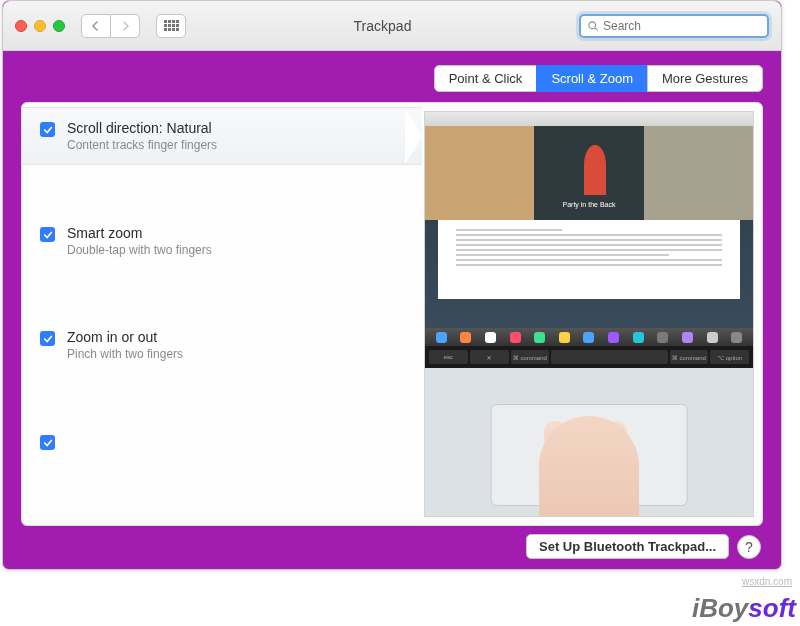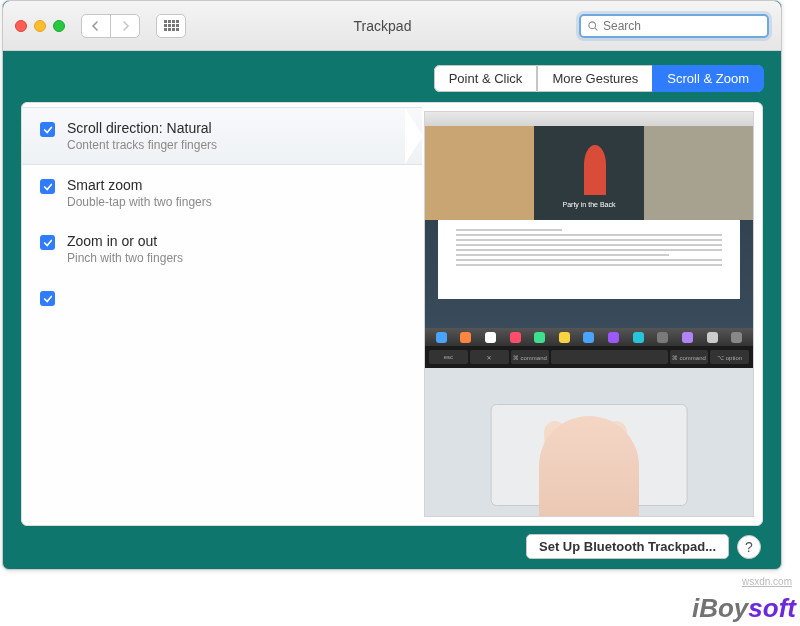--- a/index.html
+++ b/index.html
@@ -1,17 +1,17 @@
 <!DOCTYPE html>
 <html><head>
 <meta charset="utf-8">
 <style>
   * { box-sizing: border-box; margin: 0; padding: 0; font-family: -apple-system, "Helvetica Neue", Arial, sans-serif; }
   body { width: 800px; height: 626px; background: #fff; position: relative; overflow: hidden; }
-  .window { width: 780px; height: 570px; margin: 0 0 0 2px; background: #0f766e; border: 1px solid #c9c9c9; border-radius: 7px; box-shadow: 0 1px 4px rgba(0,0,0,0.15); display: flex; flex-direction: column; }
+  .window { width: 780px; height: 570px; margin: 0 0 0 2px; background: #a21caf; border: 1px solid #c9c9c9; border-radius: 7px; box-shadow: 0 1px 4px rgba(0,0,0,0.15); display: flex; flex-direction: column; }
   .titlebar { height: 50px; display: flex; align-items: center; padding: 0 12px; gap: 10px; background: linear-gradient(#f4f4f4,#e6e6e6); border-bottom: 1px solid #d0d0d0; border-radius: 7px 7px 0 0; }
   .traffic { display: flex; gap: 7px; }
   .dot { width: 12px; height: 12px; border-radius: 50%; }
   .dot.red { background: #ff5f57; border:1px solid #e24238; }
   .dot.yel { background: #febc2e; border:1px solid #e0a428; }
   .dot.grn { background: #28c840; border:1px solid #1fa833; }
   .navbtns { display: flex; gap: 0; margin-left: 6px; }
   .sqbtn { width: 30px; height: 24px; background: #fff; border: 1px solid #c6c6c6; display: flex; align-items: center; justify-content: center; color: #888; font-size: 14px;}
   .sqbtn.l { border-radius: 5px 0 0 5px; }
   .sqbtn.r { border-radius: 0 5px 5px 0; margin-left:-1px; }
@@ -24,21 +24,21 @@
   .searchwrap input { border:none; outline:none; flex:1; font-size:12px; color:#333; background:transparent; }
   .content { flex:1; padding: 14px 18px 10px 18px; display:flex; flex-direction:column; }
   .tabs { display:flex; justify-content:flex-end; margin-bottom: 10px; }
   .tabseg { display:flex; background:#fff; border-radius:6px; }
   .tab { padding:5px 14px; font-size:13px; color:#333; border:1px solid #c6c6c6; background:#fff; }
   .tab:first-child { border-radius:6px 0 0 6px; }
   .tab:last-child { border-radius:0 6px 6px 0; }
   .tab.mid { margin-left:-1px; margin-right:-1px; }
   .tab.active { background:#2f7cff; color:#fff; border-color:#2f7cff; }
   .panel { flex:1; background:#fefefe; border:1px solid #dcdcdc; border-radius:6px; display:flex; padding:0; overflow:hidden; }
-  .left { flex:1; padding: 4px 0; display:flex; flex-direction:column; }
+  .left { flex:1; padding: 4px 0; display:flex; flex-direction:column;gap:48px; }
   .opt { display:flex; align-items:flex-start; gap:12px; padding:12px 18px; position:relative; }
   .opt.sel { background:linear-gradient(#f7f9fb,#eff2f5); border-top:1px solid #e1e4e8; border-bottom:1px solid #e1e4e8; }
   .opt.sel::after { content:""; position:absolute; right:-1px; top:0; bottom:0; width:18px; background:#fff; clip-path: polygon(0 0, 100% 50%, 0 100%); }
   .chk { width:15px; height:15px; background:#2f7cff; border-radius:3px; display:flex; align-items:center; justify-content:center; margin-top:2px; flex-shrink:0; }
   .chk svg { width:10px; height:10px; }
   .optlabel { font-size:14px; color:#2b2b2b; }
   .optdesc { font-size:12px; color:#8a8a8a; margin-top:2px; }
   .right { width:340px; padding: 8px 8px 8px 2px; display:flex; flex-direction:column; gap:2px; }
   .preview { width:100%; flex:1; background:#ddd; border:1px solid #d3d3d3; position:relative; overflow:hidden; }
   .screen { position:absolute; top:0; left:0; right:0; height:58%; background:linear-gradient(#2b3a46,#3a4d5c); }
@@ -110,22 +110,22 @@
           <line x1="10.5" y1="10.5" x2="14" y2="14" stroke="#888" stroke-width="1.4"></line>
         </svg>
       <input placeholder="Search" style="">
     </div>
   </div>
 
   <div class="content">
     <div class="tabs">
       <div class="tabseg">
         <div class="tab">Point &amp; Click</div>
+        <div class="tab mid active">Scroll &amp; Zoom</div>
         <div class="tab">More Gestures</div>
-        <div class="tab mid active">Scroll &amp; Zoom</div>
       </div>
     </div>
 
     <div class="panel">
       <div class="left">
         <div class="opt sel">
           <div class="chk">
               <svg viewBox="0 0 12 12">
                 <path d="M2 6 L5 9 L10 3" stroke="#fff" stroke-width="2" fill="none" stroke-linecap="round"></path>
               </svg>

